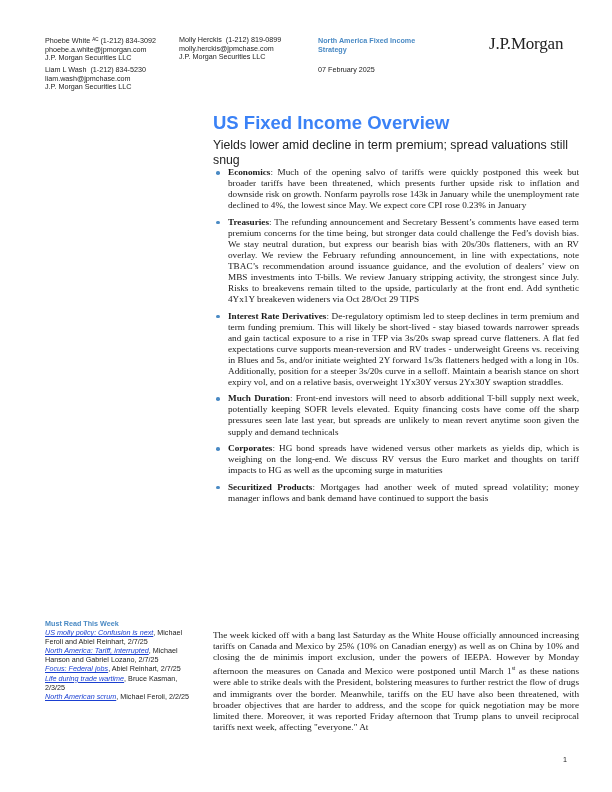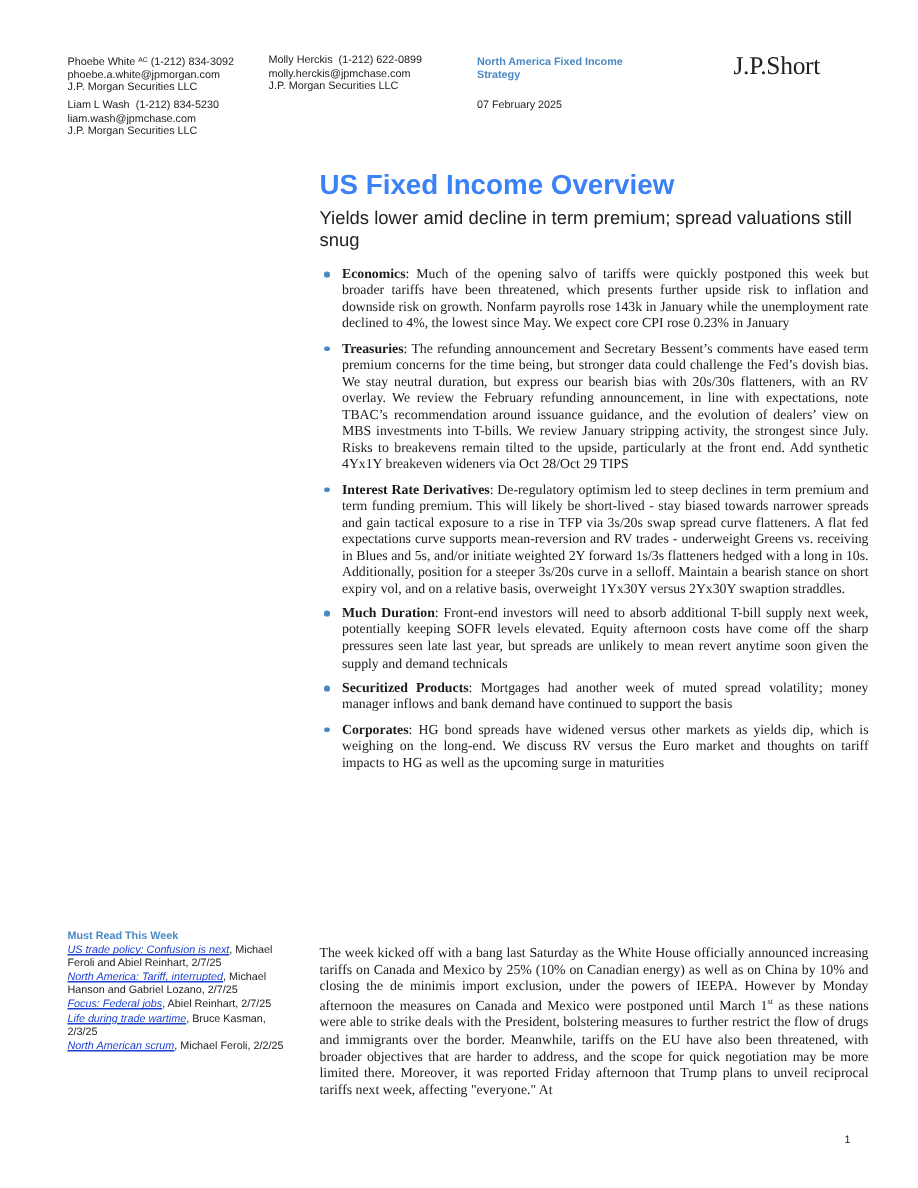--- a/index.html
+++ b/index.html
@@ -11,21 +11,21 @@
     #c1 { left: 45px; top: 36px; }
     #c2 { left: 45px; top: 66px; }
     #c3 { left: 179px; top: 36px; }
     .group { position: absolute; left: 318px; top: 36px; font-family: "Liberation Sans", sans-serif; font-size: 7.2px; line-height: 9px; color: #4a8ac4; font-weight: bold; width: 110px; }
     .date { position: absolute; left: 318px; top: 65px; font-family: "Liberation Sans", sans-serif; font-size: 7.2px; color: #222; }
     .logo { position: absolute; left: 489px; top: 34px; font-family: "Liberation Serif", serif; font-size: 17px; color: #222; letter-spacing: -0.2px; white-space: nowrap; }
 
     .title { position: absolute; left: 213px; top: 112px; font-family: "Liberation Sans", sans-serif; font-weight: bold; font-size: 18.5px; color: #3b82f6; white-space: nowrap; }
     .subtitle { position: absolute; left: 213px; top: 138px; width: 360px; font-family: "Liberation Sans", sans-serif; font-size: 12.3px; line-height: 14.5px; color: #222; }
 
-    .bullets { position: absolute; left: 213px; top: 177px; width: 366px; margin: 0; padding: 0; list-style: none; }
+    .bullets { position: absolute; left: 213px; top: 167px; width: 366px; margin: 0; padding: 0; list-style: none; }
     .bullets li { position: relative; padding-left: 15px; font-family: "Liberation Serif", serif; font-size: 9.2px; line-height: 11.05px; text-align: justify; margin-bottom: 5.5px; color: #1a1a1a; }
     .bullets li .dot { position: absolute; left: 3px; top: 4px; width: 3.5px; height: 3.5px; border-radius: 50%; background: #4a8ac4; }
     .bullets li b { font-weight: bold; }
 
     .mustread { position: absolute; left: 45px; top: 619px; width: 150px; font-family: "Liberation Sans", sans-serif; font-size: 7.2px; line-height: 9.1px; color: #222; }
     .mustread .mr-title { color: #4a8ac4; font-weight: bold; }
     .mustread a { color: #1a3fd1; font-style: italic; text-decoration: underline; }
 
     .body-para { position: absolute; left: 213px; top: 630px; width: 366px; font-family: "Liberation Serif", serif; font-size: 9.2px; line-height: 11.1px; text-align: justify; color: #1a1a1a; }
     .body-para sup { font-size: 5.5px; }
@@ -38,44 +38,44 @@
   <div><span>Phoebe White</span> <sup>AC</sup> <span>(1-212) 834-3092</span></div>
   <div>phoebe.a.white@jpmorgan.com</div>
   <div>J.P. Morgan Securities LLC</div>
 </div>
 <div class="contact" id="c2">
   <div><span>Liam L Wash</span>&nbsp; <span>(1-212) 834-5230</span></div>
   <div>liam.wash@jpmchase.com</div>
   <div>J.P. Morgan Securities LLC</div>
 </div>
 <div class="contact" id="c3">
-  <div><span>Molly Herckis</span>&nbsp; <span>(1-212) 622-0899</span></div>
+  <div><span>Molly Herckis</span>&nbsp; <span>(1-212) 819-0899</span></div>
   <div>molly.herckis@jpmchase.com</div>
   <div>J.P. Morgan Securities LLC</div>
 </div>
 
 <div class="group">North America Fixed Income Strategy</div>
 <div class="date">07 February 2025</div>
-<div class="logo">J.P.Short</div>
+<div class="logo">J.P.Morgan</div>
 
 <div class="title">US Fixed Income Overview</div>
 <div class="subtitle">Yields lower amid decline in term premium; spread valuations still snug</div>
 
 <ul class="bullets">
   <li><span class="dot"></span><b>Economics</b><span>: Much of the opening salvo of tariffs were quickly postponed this week but broader tariffs have been threatened, which presents further upside risk to inflation and downside risk on growth. Nonfarm payrolls rose 143k in January while the unemployment rate declined to 4%, the lowest since May. We expect core CPI rose 0.23% in January</span></li>
   <li><span class="dot"></span><b>Treasuries</b><span>: The refunding announcement and Secretary Bessent’s comments have eased term premium concerns for the time being, but stronger data could challenge the Fed’s dovish bias. We stay neutral duration, but express our bearish bias with 20s/30s flatteners, with an RV overlay. We review the February refunding announcement, in line with expectations, note TBAC’s recommendation around issuance guidance, and the evolution of dealers’ view on MBS investments into T-bills. We review January stripping activity, the strongest since July. Risks to breakevens remain tilted to the upside, particularly at the front end. Add synthetic 4Yx1Y breakeven wideners via Oct 28/Oct 29 TIPS</span></li>
   <li><span class="dot"></span><b>Interest Rate Derivatives</b><span>: De-regulatory optimism led to steep declines in term premium and term funding premium. This will likely be short-lived - stay biased towards narrower spreads and gain tactical exposure to a rise in TFP via 3s/20s swap spread curve flatteners. A flat fed expectations curve supports mean-reversion and RV trades - underweight Greens vs. receiving in Blues and 5s, and/or initiate weighted 2Y forward 1s/3s flatteners hedged with a long in 10s. Additionally, position for a steeper 3s/20s curve in a selloff. Maintain a bearish stance on short expiry vol, and on a relative basis, overweight 1Yx30Y versus 2Yx30Y swaption straddles.</span></li>
-  <li><span class="dot"></span><b>Much Duration</b><span>: Front-end investors will need to absorb additional T-bill supply next week, potentially keeping SOFR levels elevated. Equity afternoon costs have come off the sharp pressures seen late last year, but spreads are unlikely to mean revert anytime soon given the supply and demand technicals</span></li>
+  <li><span class="dot"></span><b>Much Duration</b><span>: Front-end investors will need to absorb additional T-bill supply next week, potentially keeping SOFR levels elevated. Equity financing costs have come off the sharp pressures seen late last year, but spreads are unlikely to mean revert anytime soon given the supply and demand technicals</span></li>
+  <li><span class="dot"></span><b>Corporates</b><span>: HG bond spreads have widened versus other markets as yields dip, which is weighing on the long-end. We discuss RV versus the Euro market and thoughts on tariff impacts to HG as well as the upcoming surge in maturities</span></li>
   <li><span class="dot"></span><b>Securitized Products</b><span>: Mortgages had another week of muted spread volatility; money manager inflows and bank demand have continued to support the basis</span></li>
-  <li><span class="dot"></span><b>Corporates</b><span>: HG bond spreads have widened versus other markets as yields dip, which is weighing on the long-end. We discuss RV versus the Euro market and thoughts on tariff impacts to HG as well as the upcoming surge in maturities</span></li>
 </ul>
 
 <div class="mustread">
   <div class="mr-title">Must Read This Week</div>
-  <div><a>US trade policy: Confusion is next</a><span>, Michael Feroli and Abiel Reinhart, 2/7/25</span></div>
+  <div><a>US molly policy: Confusion is next</a><span>, Michael Feroli and Abiel Reinhart, 2/7/25</span></div>
   <div><a>North America: Tariff, interrupted</a><span>, Michael Hanson and Gabriel Lozano, 2/7/25</span></div>
   <div><a>Focus: Federal jobs</a><span>, Abiel Reinhart, 2/7/25</span></div>
   <div><a>Life during trade wartime</a><span>, Bruce Kasman, 2/3/25</span></div>
   <div><a>North American scrum</a><span>, Michael Feroli, 2/2/25</span></div>
 </div>
 
 <div class="body-para"><span>The week kicked off with a bang last Saturday as the White House officially announced increasing tariffs on Canada and Mexico by 25% (10% on Canadian energy) as well as on China by 10% and closing the de minimis import exclusion, under the powers of IEEPA. However by Monday afternoon the measures on Canada and Mexico were postponed until March 1</span><sup>st</sup><span> as these nations were able to strike deals with the President, bolstering measures to further restrict the flow of drugs and immigrants over the border. Meanwhile, tariffs on the EU have also been threatened, with broader objectives that are harder to address, and the scope for quick negotiation may be more limited there. Moreover, it was reported Friday afternoon that Trump plans to unveil reciprocal tariffs next week, affecting "everyone." At</span></div>
 
 <div class="pagenum">1</div>
 

